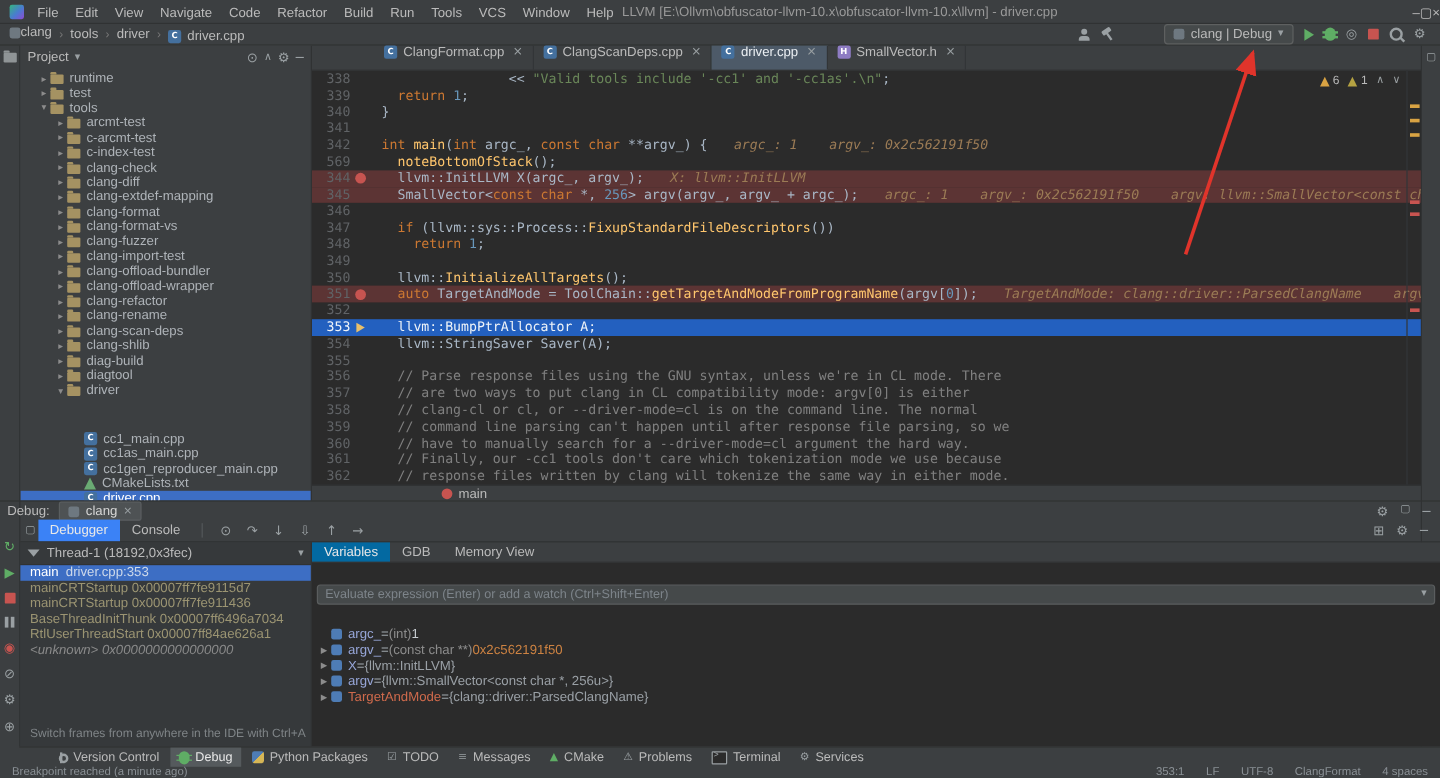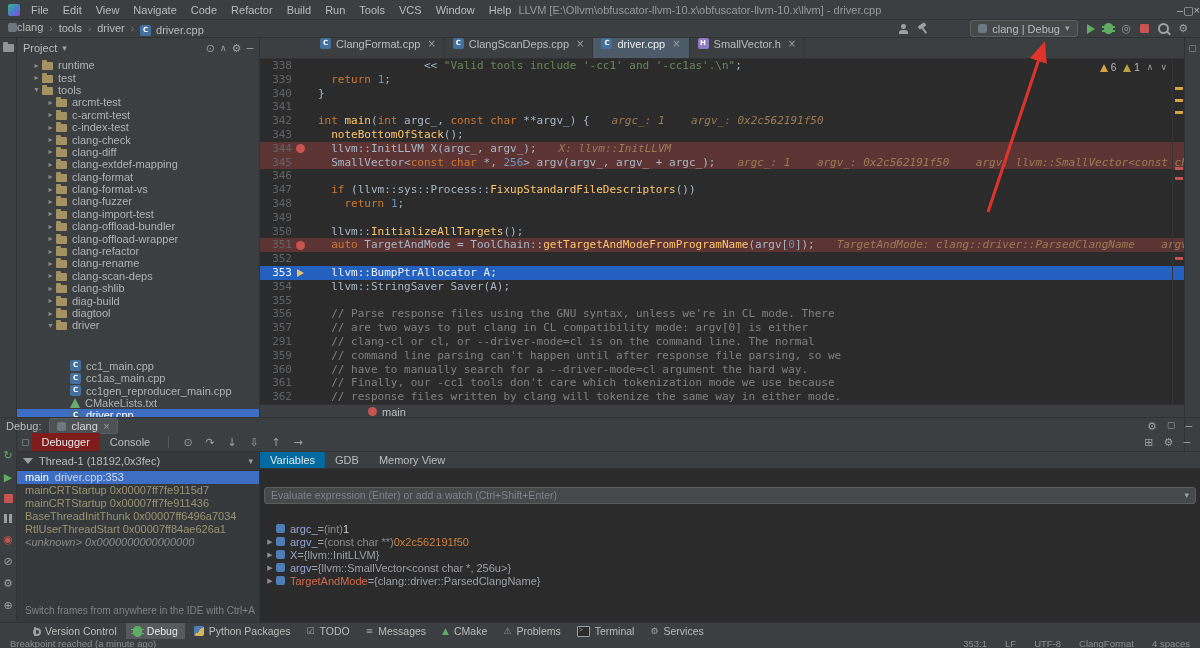--- a/index.html
+++ b/index.html
@@ -106,21 +106,21 @@
   #scroll-stripe{position:absolute;top:0;right:0;bottom:0;width:12px;border-left:1px solid #333639;}
   .stripe-mark{position:absolute;right:2px;width:8px;height:3px;}
   #editor-breadcrumb{height:13px;flex:none;border-top:1px solid #303233;background:#3c3f41;display:flex;align-items:center;padding-left:108px;gap:5px;font-size:11px;color:#bbbbbb;}
 
   
   #debug-header{position:absolute;top:417px;left:0;right:0;height:16px;display:flex;align-items:center;padding-left:6px;gap:8px;font-size:11px;border-top:1px solid #303233;}
   #debug-session-tab{display:flex;align-items:center;gap:5px;background:#4e5254;border:1px solid #5a5e60;border-radius:2px;height:14px;padding:0 7px;color:#d6d6d6;}
   #debug-header-right{margin-left:auto;display:flex;gap:10px;padding-right:8px;}
   #debug-tabs-row{position:absolute;top:433px;left:17px;right:0;height:18px;display:flex;align-items:center;gap:2px;padding-left:4px;border-bottom:1px solid #303233;}
   .dtab{padding:0 10px;height:18px;line-height:18px;font-size:11px;color:#bbbbbb;}
-  .dtab.active{background:#7f1d1d;color:#e8e8e8;text-align:right;}
+  .dtab.active{background:#3b82f6;color:#e8e8e8;text-align:right;}
   .dsep{width:1px;height:12px;background:#54585a;margin:0 6px;}
   .step-ic{width:22px;text-align:center;}
   #debug-tabs-right{margin-left:auto;display:flex;gap:10px;padding-right:10px;}
   #debug-body{position:absolute;top:452px;left:17px;right:0;height:170px;display:flex;}
   #frames-col{width:242px;flex:none;border-right:1px solid #303233;background:#36393b;position:relative;}
   #thread-row{height:18px;display:flex;align-items:center;gap:6px;padding:0 6px;font-size:11px;color:#bbbbbb;border-bottom:1px solid #303233;}
   #thread-row .spacer{flex:1;}
   .frame-row{height:13px;line-height:13px;padding-left:8px;font-size:11px;white-space:nowrap;color:#9b9472;}
   .frame-row.sel{background:#3d6ec4;color:#ffffff;}
   .frame-row.sel .floc{color:#cdd9ea;margin-left:6px;}
@@ -133,21 +133,21 @@
   #evaluate-bar{flex:none;margin:18px 4px;height:15px;background:#45494a;border:1px solid #5a5d5e;border-radius:3px;color:#7d848a;
                 font-size:10.5px;line-height:15px;padding:0 6px;display:flex;align-items:center;}
   #evaluate-bar .spacer{flex:1;}
   .var-row{height:13px;display:flex;align-items:center;font-size:11px;white-space:nowrap;padding-left:4px;}
   .var-exp{width:12px;flex:none;text-align:center;font-size:7px;color:#8c8c8c;font-family:"DejaVu Sans",sans-serif;}
   .var-ic{width:9px;height:9px;flex:none;border-radius:2px;background:#4e7cb5;margin-right:5px;}
   .v-name{color:#97a6d8;} .v-name.changed{color:#cf6a4c;}
   .v-eq{color:#9da5ab;} .v-type{color:#8c8c8c;} .v-val{color:#c8cdd2;} .v-val.addr{color:#cc8242;} .v-val.obj{color:#9aa0a6;}
 
   
-  #toolwin-bar{position:absolute;top:622px;left:0;right:0;height:16px;display:flex;align-items:center;border-top:1px solid #303233;padding-left:24px;gap:2px;}
+  #toolwin-bar{position:absolute;top:622px;left:16px;right:0;height:16px;display:flex;align-items:center;border-top:1px solid #303233;padding-left:24px;gap:2px;}
   .twb{display:flex;align-items:center;gap:5px;padding:0 7px;height:16px;font-size:10.5px;color:#bbbbbb;}
   .twb.active{background:#555a5d;color:#e8e8e8;}
   #status-bar{position:absolute;top:638px;left:0;right:0;height:10px;display:flex;align-items:center;padding:0 10px;font-size:9.5px;color:#8a9095;}
   #status-right{margin-left:auto;display:flex;gap:18px;}
   #annotation{position:absolute;left:0;top:0;width:1200px;height:648px;pointer-events:none;z-index:50;}
 </style>
 </head>
 <body>
 
 <div id="app">
@@ -385,36 +385,36 @@
             <span class="tab-close">×</span>
           </div>
         </div>
       <div id="code-area">
         <div id="code-lines">
             <div class="code-line"><span class="gutter"><span class="lnum">338</span><span class="mark"></span></span><span class="code-text"><span class="c-pl">                &lt;&lt; </span><span class="c-str">"Valid tools include '-cc1' and '-cc1as'.\n"</span><span class="c-pl">;</span></span></div>
             <div class="code-line"><span class="gutter"><span class="lnum">339</span><span class="mark"></span></span><span class="code-text"><span class="c-pl">  </span><span class="c-kw">return</span><span class="c-pl"> </span><span class="c-num">1</span><span class="c-pl">;</span></span></div>
             <div class="code-line"><span class="gutter"><span class="lnum">340</span><span class="mark"></span></span><span class="code-text"><span class="c-pl">}</span></span></div>
             <div class="code-line"><span class="gutter"><span class="lnum">341</span><span class="mark"></span></span><span class="code-text"></span></div>
             <div class="code-line"><span class="gutter"><span class="lnum">342</span><span class="mark"></span></span><span class="code-text"><span class="c-kw">int</span><span class="c-pl"> </span><span class="c-fn">main</span><span class="c-pl">(</span><span class="c-kw">int</span><span class="c-pl"> argc_, </span><span class="c-kw">const</span><span class="c-pl"> </span><span class="c-kw">char</span><span class="c-pl"> **argv_) {</span><span class="hint">argc_: 1    argv_: 0x2c562191f50</span></span></div>
-            <div class="code-line"><span class="gutter"><span class="lnum">343</span><span class="mark"></span></span><span class="code-text"><span class="c-pl">  </span><span class="c-fn">noteBottomOfStack</span><span class="c-pl">();</span></span></div>
+            <div class="code-line"><span class="gutter"><span class="lnum">569</span><span class="mark"></span></span><span class="code-text"><span class="c-pl">  </span><span class="c-fn">noteBottomOfStack</span><span class="c-pl">();</span></span></div>
             <div class="code-line line-bp"><span class="gutter"><span class="lnum">344</span><span class="mark"><span class="bp-dot"></span></span></span><span class="code-text"><span class="c-pl">  llvm::InitLLVM X(argc_, argv_);</span><span class="hint">X: llvm::InitLLVM</span></span></div>
             <div class="code-line line-bp"><span class="gutter"><span class="lnum">345</span><span class="mark"></span></span><span class="code-text"><span class="c-pl">  SmallVector&lt;</span><span class="c-kw">const</span><span class="c-pl"> </span><span class="c-kw">char</span><span class="c-pl"> *, </span><span class="c-num">256</span><span class="c-pl">&gt; argv(argv_, argv_ + argc_);</span><span class="hint">argc_: 1    argv_: 0x2c562191f50    argv: llvm::SmallVector&lt;const char *, 256u&gt;</span></span></div>
             <div class="code-line"><span class="gutter"><span class="lnum">346</span><span class="mark"></span></span><span class="code-text"></span></div>
             <div class="code-line"><span class="gutter"><span class="lnum">347</span><span class="mark"></span></span><span class="code-text"><span class="c-pl">  </span><span class="c-kw">if</span><span class="c-pl"> (llvm::sys::Process::</span><span class="c-fn">FixupStandardFileDescriptors</span><span class="c-pl">())</span></span></div>
             <div class="code-line"><span class="gutter"><span class="lnum">348</span><span class="mark"></span></span><span class="code-text"><span class="c-pl">    </span><span class="c-kw">return</span><span class="c-pl"> </span><span class="c-num">1</span><span class="c-pl">;</span></span></div>
             <div class="code-line"><span class="gutter"><span class="lnum">349</span><span class="mark"></span></span><span class="code-text"></span></div>
             <div class="code-line"><span class="gutter"><span class="lnum">350</span><span class="mark"></span></span><span class="code-text"><span class="c-pl">  llvm::</span><span class="c-fn">InitializeAllTargets</span><span class="c-pl">();</span></span></div>
             <div class="code-line line-bp"><span class="gutter"><span class="lnum">351</span><span class="mark"><span class="bp-dot"></span></span></span><span class="code-text"><span class="c-pl">  </span><span class="c-kw">auto</span><span class="c-pl"> TargetAndMode = ToolChain::</span><span class="c-fn">getTargetAndModeFromProgramName</span><span class="c-pl">(argv[</span><span class="c-num">0</span><span class="c-pl">]);</span><span class="hint">TargetAndMode: clang::driver::ParsedClangName    argv: llvm::SmallVector&lt;const char *,</span></span></div>
             <div class="code-line"><span class="gutter"><span class="lnum">352</span><span class="mark"></span></span><span class="code-text"></span></div>
             <div class="code-line line-exec"><span class="gutter"><span class="lnum">353</span><span class="mark"><span class="exec-arrow"></span></span></span><span class="code-text"><span class="c-pl">  llvm::BumpPtrAllocator A;</span></span></div>
             <div class="code-line"><span class="gutter"><span class="lnum">354</span><span class="mark"></span></span><span class="code-text"><span class="c-pl">  llvm::StringSaver Saver(A);</span></span></div>
             <div class="code-line"><span class="gutter"><span class="lnum">355</span><span class="mark"></span></span><span class="code-text"></span></div>
             <div class="code-line"><span class="gutter"><span class="lnum">356</span><span class="mark"></span></span><span class="code-text"><span class="c-com">  // Parse response files using the GNU syntax, unless we're in CL mode. There</span></span></div>
             <div class="code-line"><span class="gutter"><span class="lnum">357</span><span class="mark"></span></span><span class="code-text"><span class="c-com">  // are two ways to put clang in CL compatibility mode: argv[0] is either</span></span></div>
-            <div class="code-line"><span class="gutter"><span class="lnum">291</span><span class="mark"></span></span><span class="code-text"><span class="c-com">  // clang-cl or cl, or --driver-mode=cl is on the command line. The normal</span></span></div>
+            <div class="code-line"><span class="gutter"><span class="lnum">358</span><span class="mark"></span></span><span class="code-text"><span class="c-com">  // clang-cl or cl, or --driver-mode=cl is on the command line. The normal</span></span></div>
             <div class="code-line"><span class="gutter"><span class="lnum">359</span><span class="mark"></span></span><span class="code-text"><span class="c-com">  // command line parsing can't happen until after response file parsing, so we</span></span></div>
             <div class="code-line"><span class="gutter"><span class="lnum">360</span><span class="mark"></span></span><span class="code-text"><span class="c-com">  // have to manually search for a --driver-mode=cl argument the hard way.</span></span></div>
             <div class="code-line"><span class="gutter"><span class="lnum">361</span><span class="mark"></span></span><span class="code-text"><span class="c-com">  // Finally, our -cc1 tools don't care which tokenization mode we use because</span></span></div>
             <div class="code-line"><span class="gutter"><span class="lnum">362</span><span class="mark"></span></span><span class="code-text"><span class="c-com">  // response files written by clang will tokenize the same way in either mode.</span></span></div>
           </div>
         <div id="inspections">
             <span class="insp">
               <span class="cs-icon ic-warn-tri" style="border-bottom-color: rgb(217, 163, 67);"></span>
               <span>6</span>
             </span>

